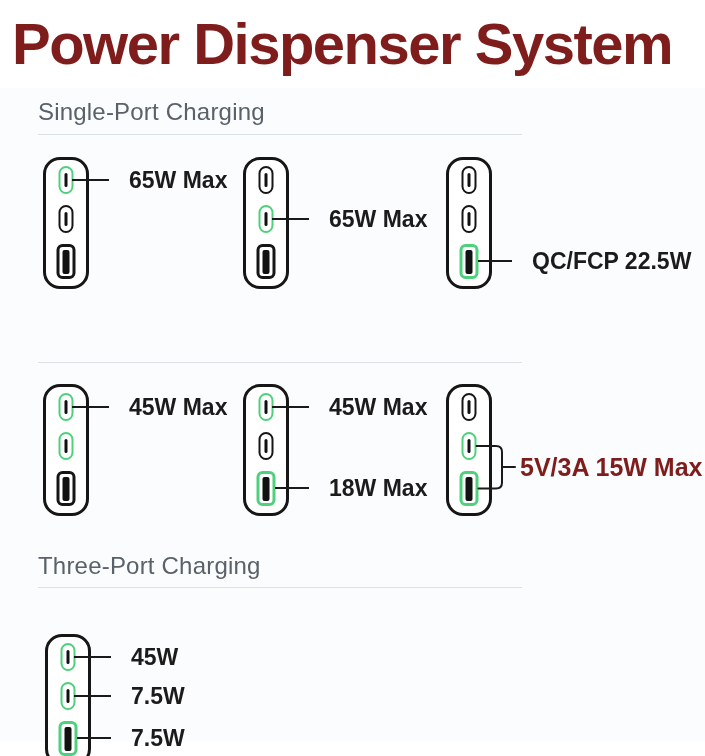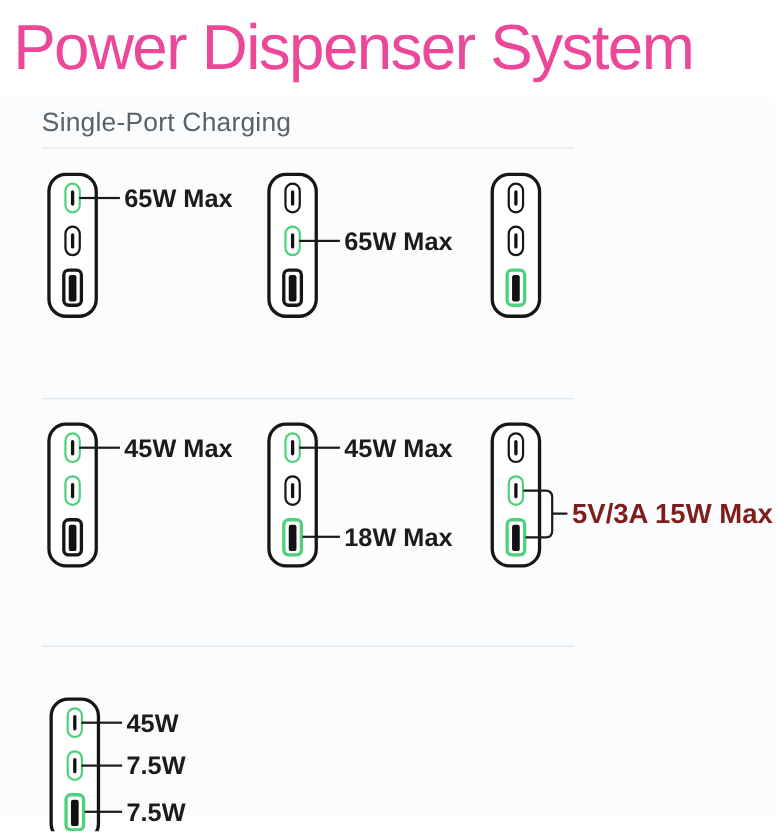--- a/index.html
+++ b/index.html
@@ -6,21 +6,21 @@
   html,body { background:#ffffff; }
   body { font-family:"Liberation Sans","DejaVu Sans",sans-serif; }
   .stage {
     position:relative; width:705px; height:756px; background:#ffffff;
     overflow:hidden;
   }
   .bg-band { position:absolute; left:0; top:88px; width:705px; height:654px; background:#fafcfd; }
 
   .title {
     position:absolute; left:12px; top:12px; width:690px;
-    font-size:58px; line-height:1.1; font-weight:400; color:#ec4899;
+    font-size:58px; line-height:1.1; font-weight:700; color:#7f1d1d;
     letter-spacing:-1.5px; white-space:nowrap;
   }
 
   .section-heading {
     position:absolute; left:38px;
     font-size:24px; font-weight:400; color:#5a6168; letter-spacing:0.2px;
     white-space:nowrap;
   }
   .divider { position:absolute; left:38px; width:484px; height:1px; background:#dde2e6; }
 
@@ -38,21 +38,21 @@
   .port.p1 { top:6px; } .port.p2 { top:45px; }
   .port.a { width:19px; height:35px; border:3px solid #161616; border-radius:6px; top:84px; }
   .port.active { border-color:#4fd07c; }
   .port.c .pin { width:3px; height:14px; background:#111; border-radius:2px; }
   .port.a .pin { width:7px; height:24px; background:#111; border-radius:2px; }
 
   .callout { position:absolute; display:flex; align-items:center; height:26px; white-space:nowrap; }
   .callout .line { display:block; height:2px; background:#1a1a1a; }
   .callout.from-c { left:29px; } .callout.from-c .line { width:37px; }
   .callout.from-a { left:32px; } .callout.from-a .line { width:34px; }
-  .callout .lbl { margin-left:4px; font-size:23px; font-weight:700; color:#1b1b1b; }
+  .callout .lbl { margin-left:20px; font-size:23px; font-weight:700; color:#1b1b1b; }
   .callout.top { top:10px; } .callout.mid { top:49px; } .callout.bot { top:91px; }
 
   .bracket { position:absolute; left:27px; top:50px; }
   .group-label {
     position:absolute; left:74px; top:70px; height:26px; display:flex; align-items:center;
     font-size:25px; font-weight:700; color:#7f1d1d; white-space:nowrap;
   }
 </style>
 </head>
 <body>
@@ -106,20 +106,24 @@
       <div class="port c p1">
           <span class="pin"></span>
         </div>
       <div class="port c p2">
           <span class="pin"></span>
         </div>
       <div class="port a active">
           <span class="pin"></span>
         </div>
     </div>
+    <div class="callout from-a bot">
+      <span class="line"></span>
+      <span class="lbl">QC/FCP 22.5W</span>
+    </div>
   </div>
 
   <div class="divider" style="top:362px"></div>
 
   <div class="group" style="left:43px; top:384px">
     <div class="device">
       <div class="port c p1 active">
           <span class="pin"></span>
         </div>
       <div class="port c p2 active">
@@ -168,20 +172,21 @@
       <div class="port a active">
           <span class="pin"></span>
         </div>
     </div>
     <svg class="bracket" width="44" height="60" viewBox="0 0 44 60">
       <path d="M3.5 12 H23 Q29 12 29 18 V48.5 Q29 54.5 23 54.5 H5.5 M29 33 H42" fill="none" stroke="#1a1a1a" stroke-width="2" stroke-linecap="round"></path>
     </svg>
     <div class="group-label">5V/3A 15W Max</div>
   </div>
 
+  <h2 class="section-heading" style="top:552px">Three-Port Charging</h2>
   <div class="divider" style="top:587px"></div>
 
   <div class="group" style="left:45px; top:634px">
     <div class="device">
       <div class="port c p1 active">
           <span class="pin"></span>
         </div>
       <div class="port c p2 active">
           <span class="pin"></span>
         </div>

